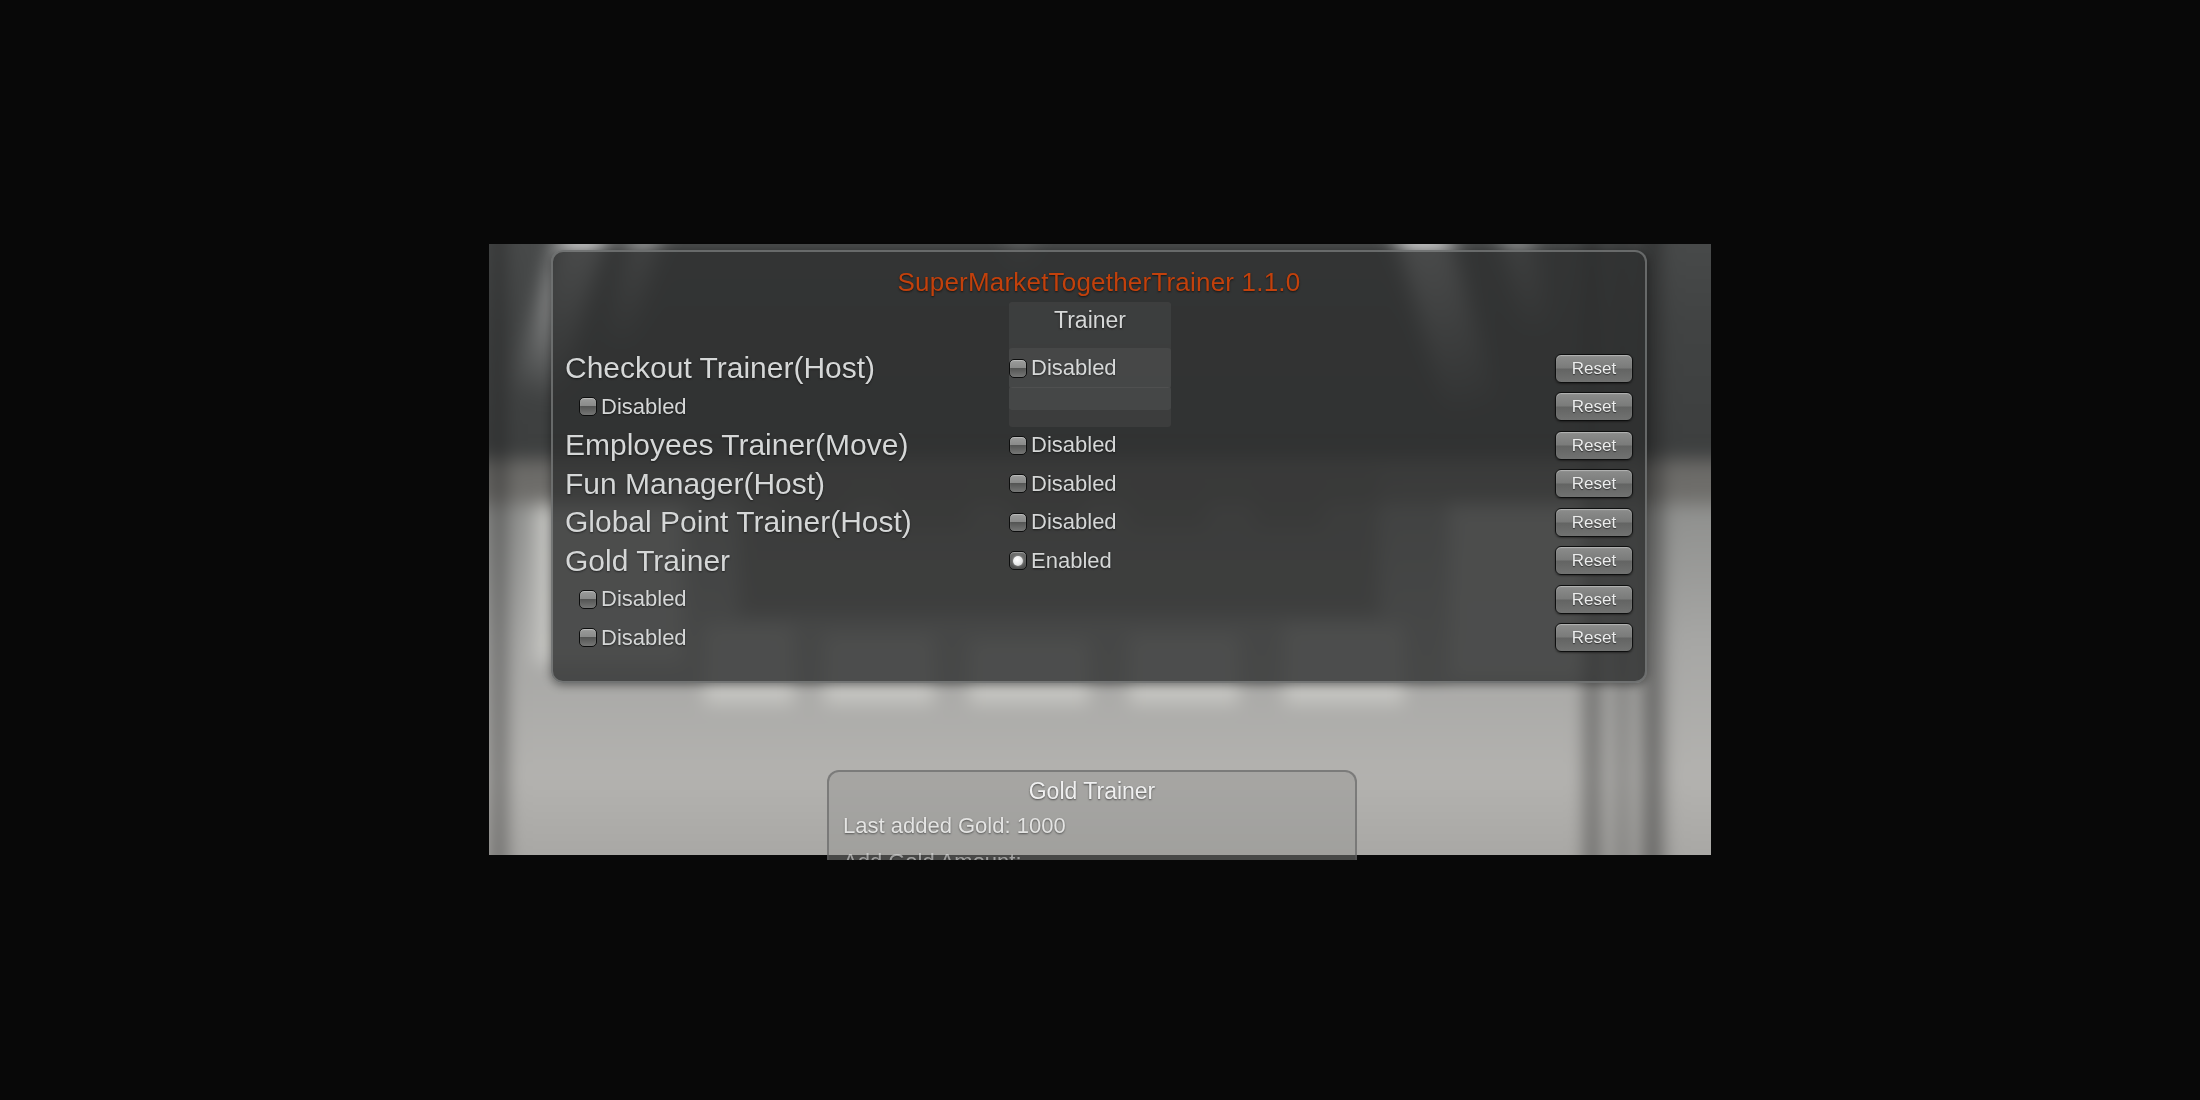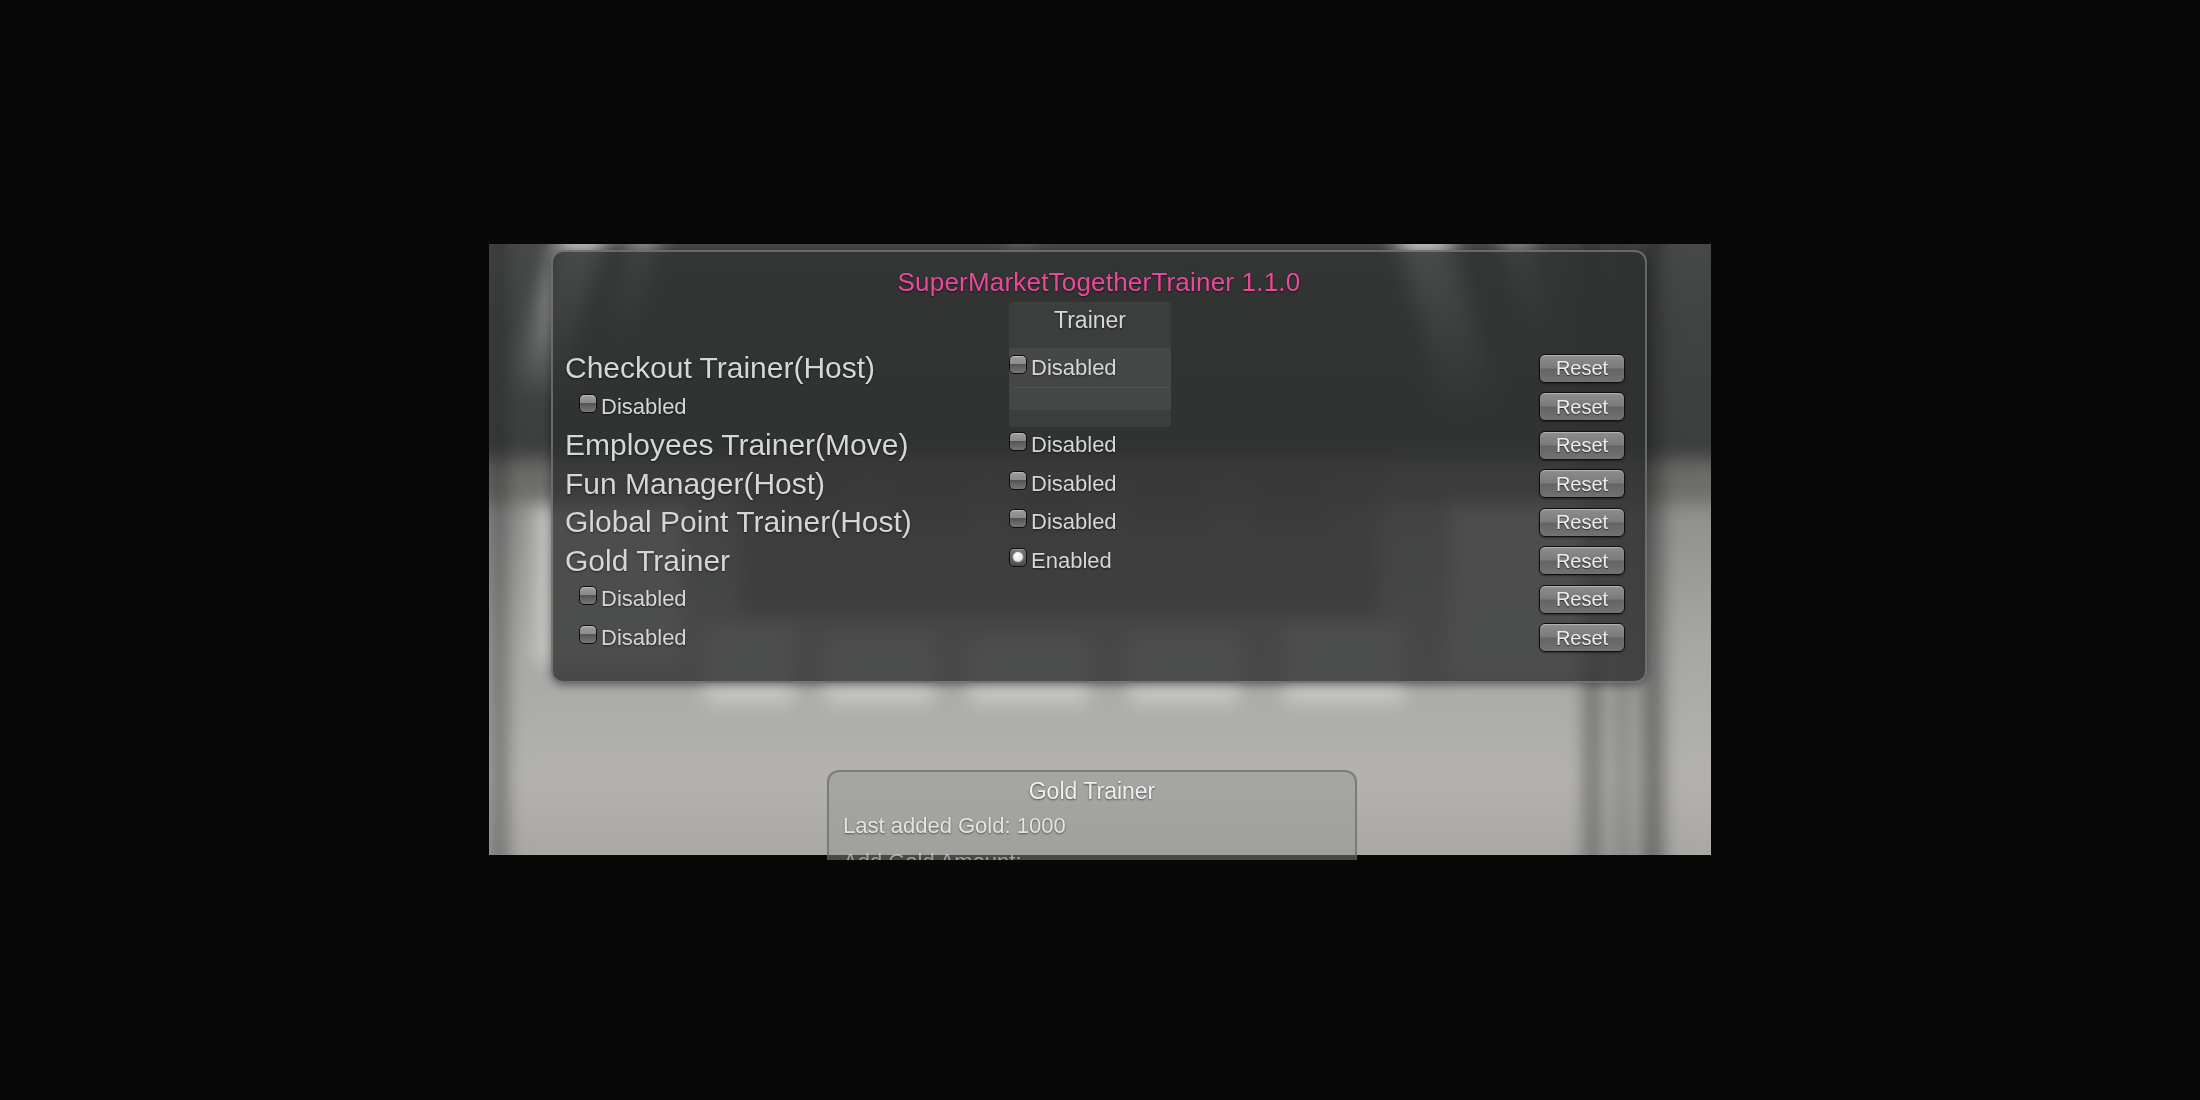--- a/index.html
+++ b/index.html
@@ -104,21 +104,21 @@
     height: 433px;
     background: rgba(46,48,48,0.80);
     border: 2px solid rgba(150,152,152,0.55);
     border-radius: 12px;
     box-shadow: 0 2px 10px rgba(0,0,0,.45);
   }
 
   #panel-title {
     text-align: center;
     font-size: 26px;
-    color: #ec4899;
+    color: #c2410c;
     letter-spacing: .2px;
     margin-top: 15px;
     text-shadow: 0 1px 2px rgba(0,0,0,.6);
   }
 
   
   #col-header-row {
     position: relative;
     height: 42px;
     margin-top: 7px;
@@ -158,21 +158,21 @@
     width: 430px;
     font-size: 30px;
     color: #d5d7d7;
     white-space: nowrap;
     text-shadow: 0 1px 2px rgba(0,0,0,.55);
   }
 
   .row-toggle-cell {
     width: 280px;
     display: flex;
-    align-items: flex-start;
+    align-items: center;
     padding-left: 14px;
   }
 
   
   .toggle {
     width: 18px;
     height: 19px;
     border-radius: 5px;
     margin-right: 4px;
     flex: none;
@@ -197,30 +197,30 @@
 
   .toggle-label {
     font-size: 22px;
     color: #d5d7d7;
     text-shadow: 0 1px 2px rgba(0,0,0,.55);
   }
 
   .row-spacer { flex: 1; }
 
   .reset-button {
-    width: 86px;
+    width: 78px;
     height: 29px;
     border: 1px solid #0e0f0f;
     border-radius: 6px;
     background: linear-gradient(180deg,#8c8d8c 0%, #7a7b7a 48%, #636463 52%, #717271 100%);
     color: #eceded;
-    font-size: 20px;
+    font-size: 17px;
     font-family: "Liberation Sans", sans-serif;
     line-height: 1;
-    margin-right: 20px;
+    margin-right: 12px;
     cursor: pointer;
     text-shadow: 0 1px 1px rgba(0,0,0,.55);
     box-shadow: inset 0 1px 1px rgba(255,255,255,.35), 0 1px 2px rgba(0,0,0,.4);
   }
 
   
   .row-highlight {
     position: absolute;
     left: 456px;
     width: 162px;

